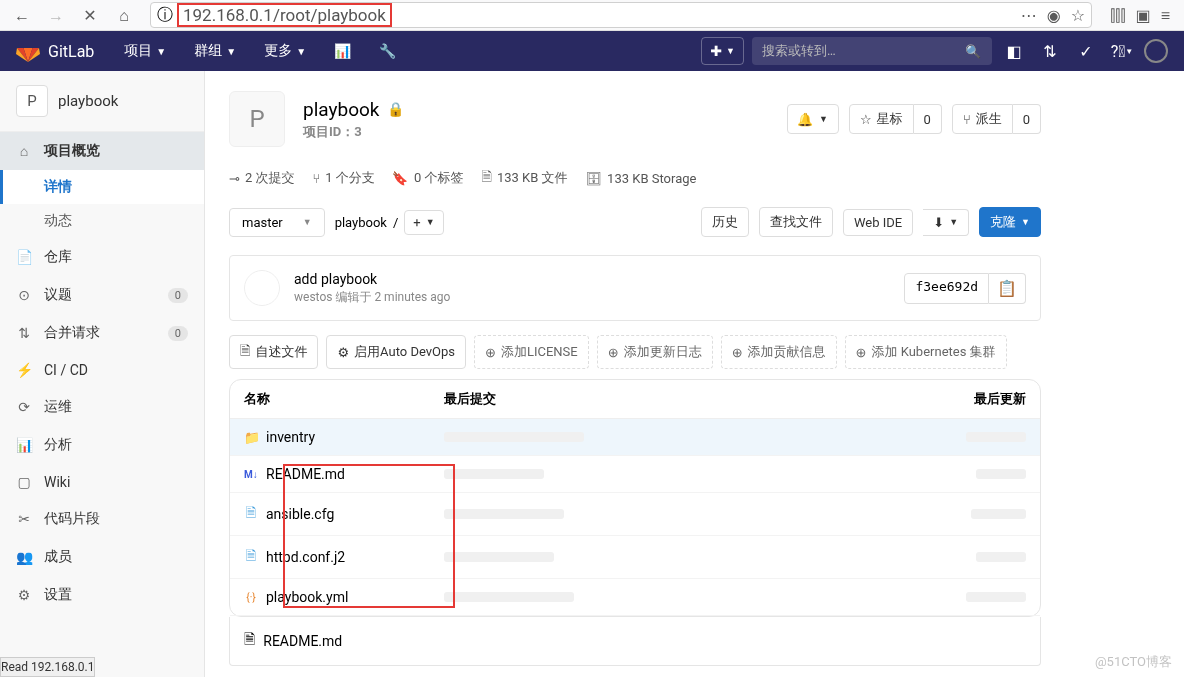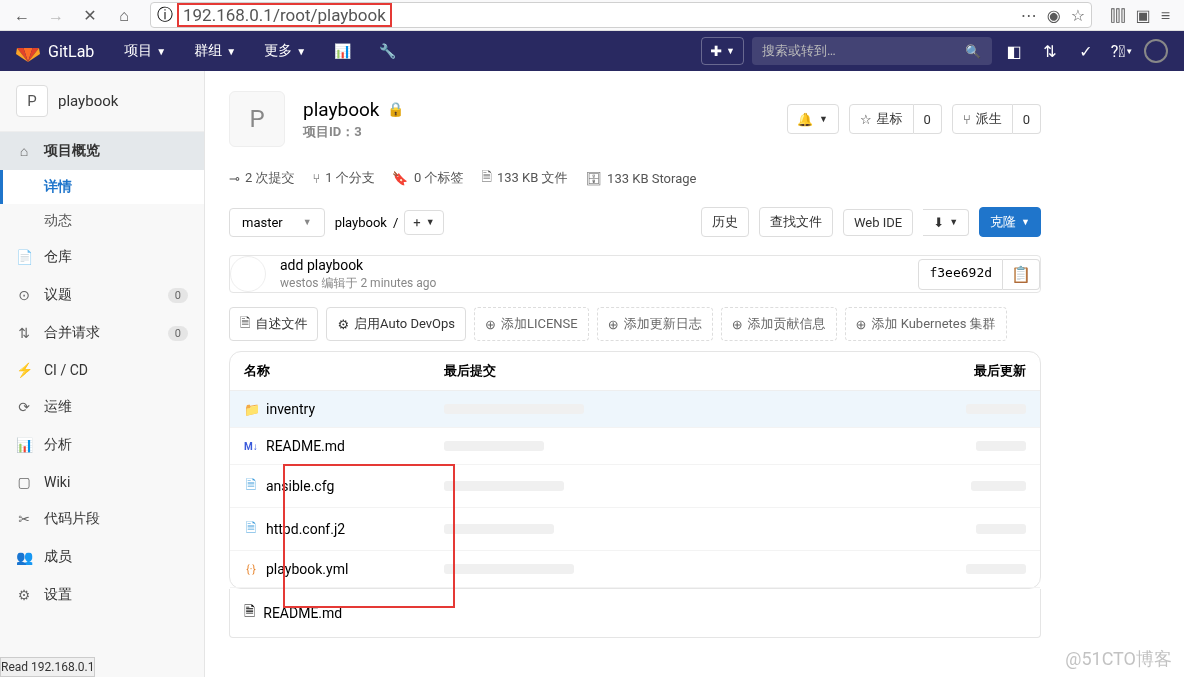--- a/index.html
+++ b/index.html
@@ -58,21 +58,21 @@
 .btn.primary { background: #1f75cb; border-color: #1f75cb; color: #fff; }
 
 .stats { display: flex; gap: 18px; margin: 20px 0 18px; font-size: 13px; color: #555; }
 .stats .s { display: flex; align-items: center; gap: 5px; }
 
 .tree-bar { display: flex; gap: 10px; align-items: center; margin-bottom: 18px; }
 .sel { border: 1px solid #ddd; padding: 6px 12px; border-radius: 4px; font-size: 13px; display: flex; align-items: center; gap: 20px; cursor: pointer; }
 .pathbox { display: flex; align-items: center; gap: 6px; font-size: 13px; }
 .flex-spacer { flex: 1; }
 
-.commit-box { border: 1px solid #e5e5e5; border-radius: 4px; display: flex; align-items: center; gap: 14px; margin-bottom: 14px; }
+.commit-box { border: 1px solid #e5e5e5; border-radius: 4px; padding: 14px; display: flex; align-items: center; gap: 14px; margin-bottom: 14px; }
 .commit-avatar { width: 36px; height: 36px; border: 1px solid #eee; border-radius: 50%; }
 .commit-msg { font-size: 14px; }
 .commit-meta { font-size: 12px; color: #888; margin-top: 2px; }
 .commit-sha { border: 1px solid #ddd; padding: 5px 10px; border-radius: 4px 0 0 4px; font-size: 13px; font-family: monospace; }
 .copy-btn { border: 1px solid #ddd; border-left: none; padding: 5px 8px; border-radius: 0 4px 4px 0; }
 
 .auto-bar { display: flex; gap: 8px; margin-bottom: 10px; }
 .auto-bar .btn { font-size: 13px; }
 .dashed { border-style: dashed; color: #666; }
 
@@ -90,21 +90,21 @@
 .fico { width: 14px; text-align: center; font-size: 13px; }
 .fico.folder { color: #666; }
 .fico.md { color: #3b5bdb; font-size: 10px; font-weight: bold; }
 .fico.file { color: #3b9bdb; }
 .fico.yml { color: #e67e22; font-size: 10px; }
 
 .red-box { position: absolute; border: 2px solid #e53935; pointer-events: none; }
 .readme-box { border: 1px solid #e5e5e5; border-top: none; border-radius: 0 0 4px 4px; padding: 12px 14px; font-size: 14px; display: flex; align-items: center; gap: 8px; }
 
 .status-bar { position: absolute; bottom: 0; left: 0; background: #f0f0f0; border: 1px solid #ccc; padding: 2px 0; font-size: 12px; color: #333; }
-.watermark { position: absolute; right: 12px; bottom: 6px; font-size: 18px; color: rgba(120,120,120,0.45); }
+.watermark { position: absolute; right: 12px; bottom: 6px; font-size: 13px; color: rgba(120,120,120,0.45); }
 </style>
 </head>
 <body>
 
 <div class="browser-bar">
   <div class="nav-btn">←</div>
   <div class="nav-btn disabled">→</div>
   <div class="nav-btn">✕</div>
   <div class="nav-btn">⌂</div>
   <div class="url-bar">

